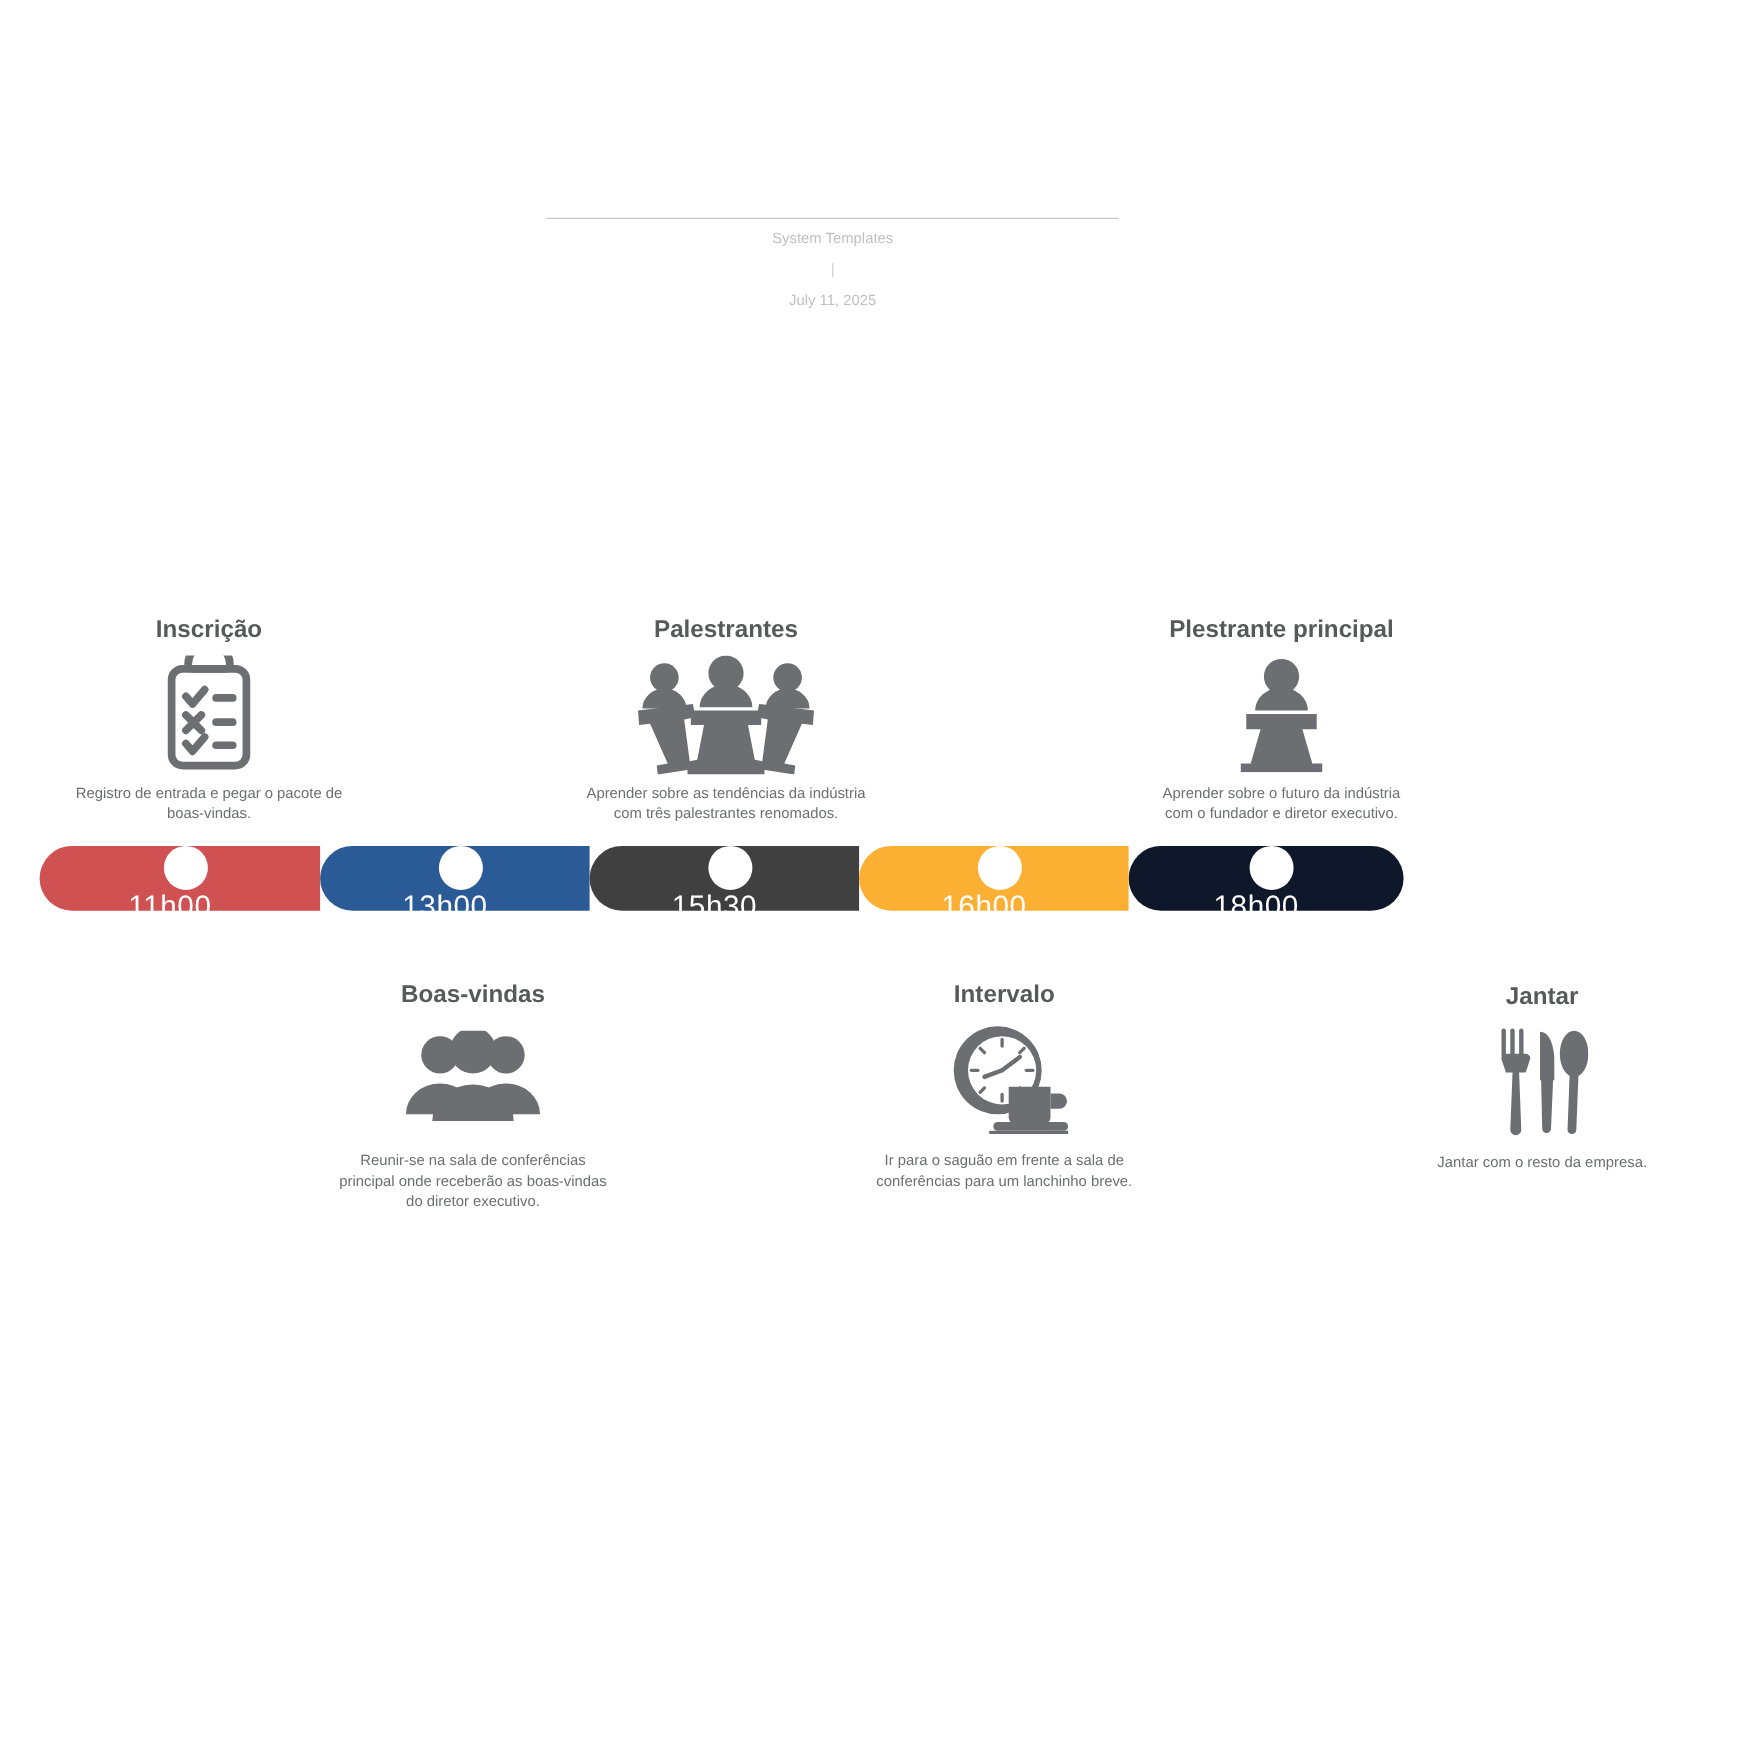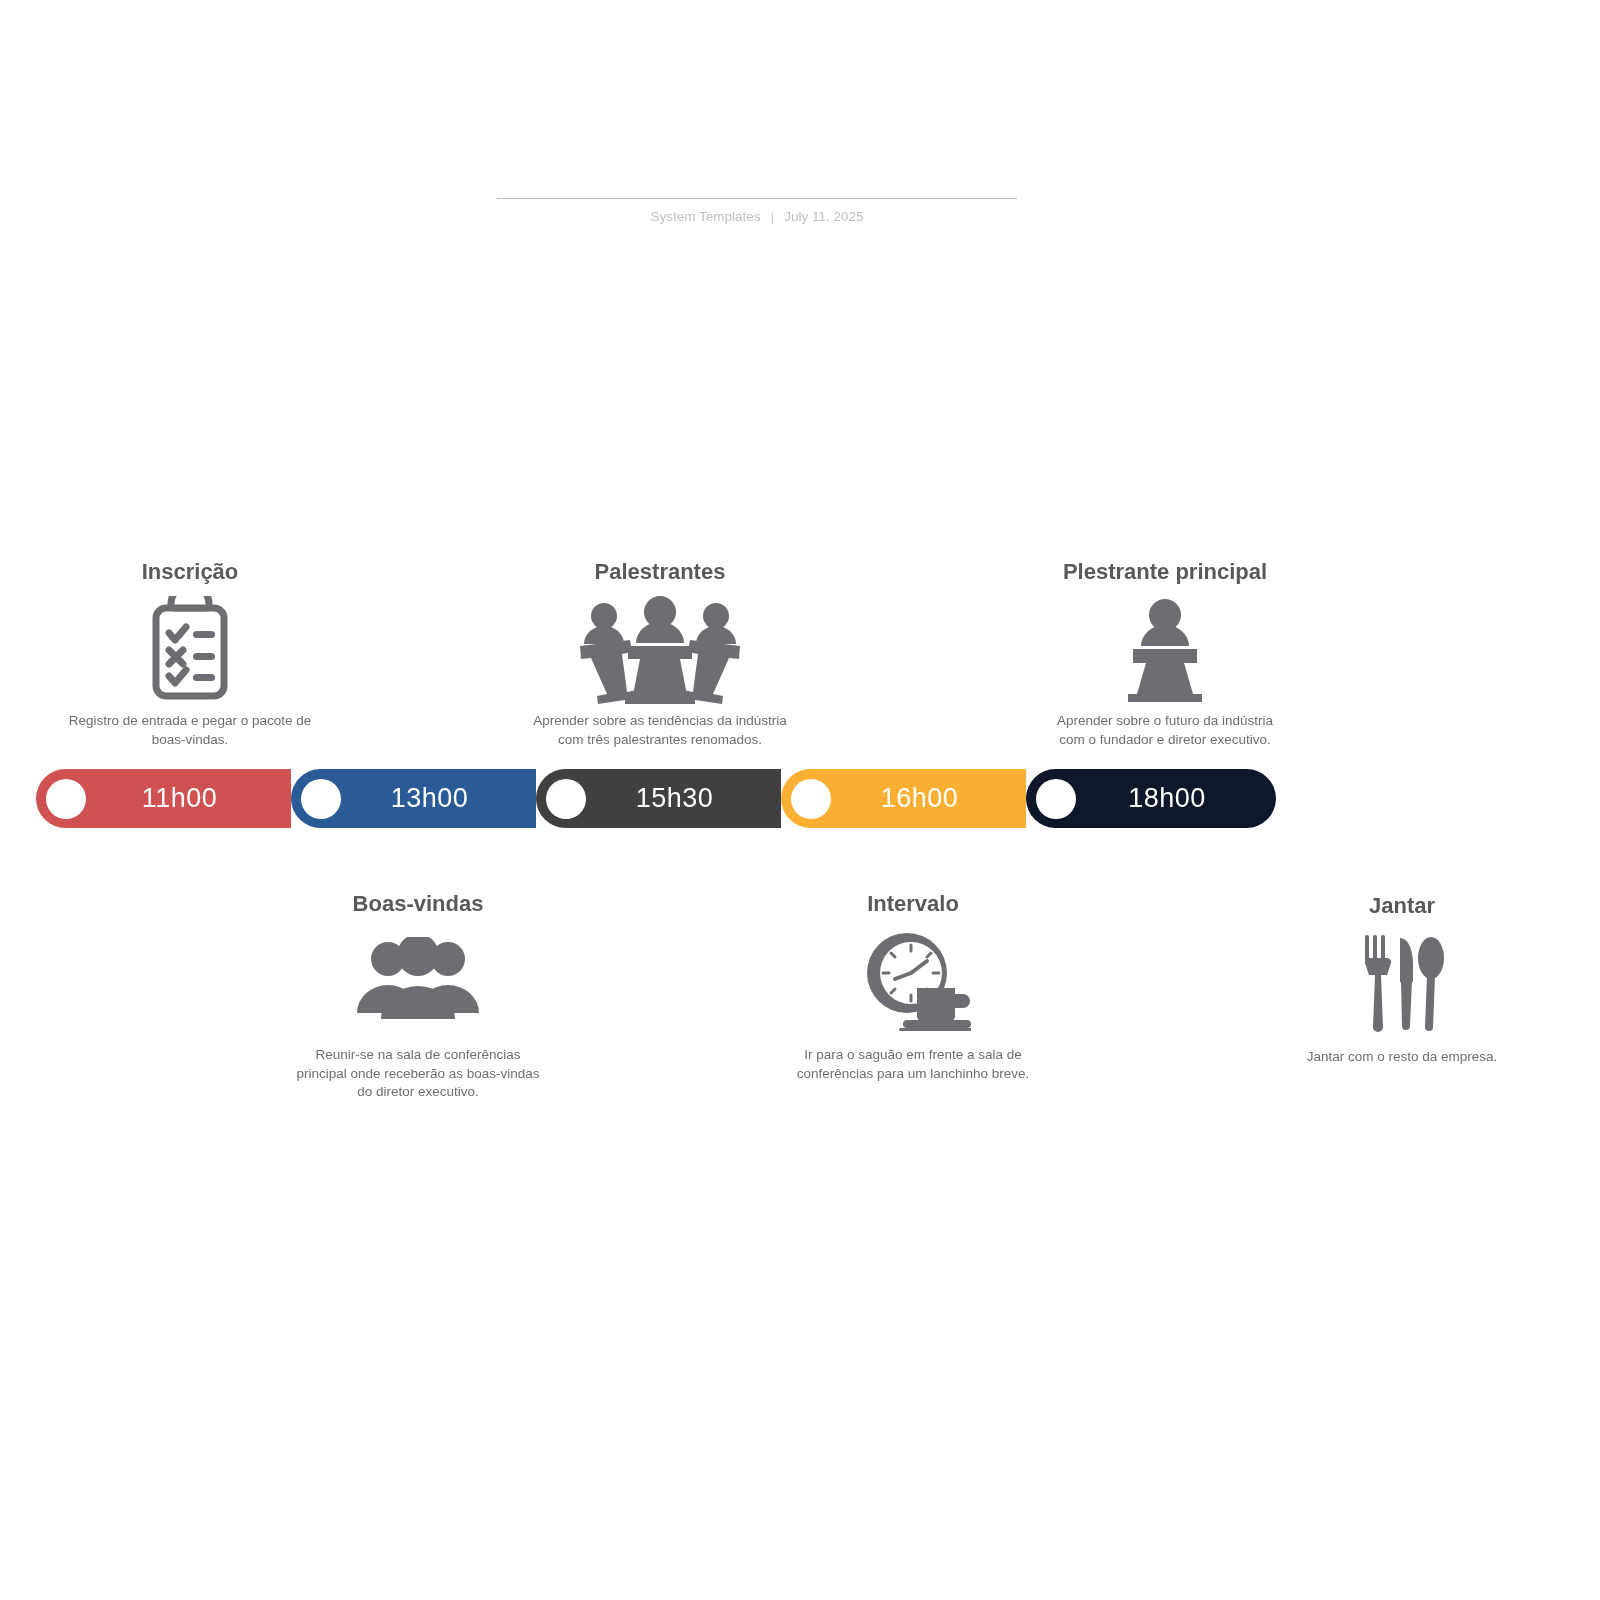--- a/index.html
+++ b/index.html
@@ -38,20 +38,21 @@
   }
   #header-sub {
     margin-top: 9px;
     font-size: 13.5px;
     color: #c0c0c0;
     display: flex;
     justify-content: center;
     align-items: center;
     gap: 10px;
     line-height: 18px;
+    flex-direction: column;
   }
   #header-sub .divider {
     color: #cfcfcf;
     font-weight: 300;
   }
 
   
   #timeline {
     position: absolute;
     left: 36px;
@@ -60,20 +61,21 @@
     height: 59px;
     display: flex;
   }
   .seg {
     position: relative;
     height: 59px;
     display: flex;
     align-items: center;
     border-top-left-radius: 30px;
     border-bottom-left-radius: 30px;
+    flex-direction: column;
   }
   .seg:last-child {
     border-top-right-radius: 30px;
     border-bottom-right-radius: 30px;
   }
   .seg-dot {
     width: 40px;
     height: 40px;
     border-radius: 50%;
     background: #ffffff;
@@ -205,21 +207,21 @@
   <div class="event-icon">
     <svg class="icon-svg" width="104" height="104" viewBox="0 0 104 104" fill="#6d6e71">
       <circle cx="52" cy="17" r="16"></circle>
       <path d="M28 48 a24 21 0 0 1 48 0 z"></path>
       <path d="M20 51 h64 v14 h-13 l9 31 h9 v8 h-74 v-8 h9 l9 -31 h-13 z"></path>
     </svg>
   </div>
   <div class="event-desc" style="padding:0 28px;">Aprender sobre o futuro da indústria com o fundador e diretor executivo.</div>
 </div>
 
-<div class="event bottom" style="left:268px; top:850px; width:300px;">
+<div class="event bottom" style="left:280px; top:850px; width:300px;">
   <div class="event-title">Boas-vindas</div>
   <div class="event-icon">
     <svg class="icon-svg" width="130" height="86" viewBox="0 0 130 86" fill="#6d6e71">
       <circle cx="35" cy="22" r="17"></circle>
       <circle cx="95" cy="22" r="17"></circle>
       <path d="M4 76 a31 28 0 0 1 62 0 z"></path>
       <path d="M64 76 a31 28 0 0 1 62 0 z"></path>
       <circle cx="65" cy="18" r="21"></circle>
       <path d="M28 82 a37 33 0 0 1 74 0 z"></path>
     </svg>

